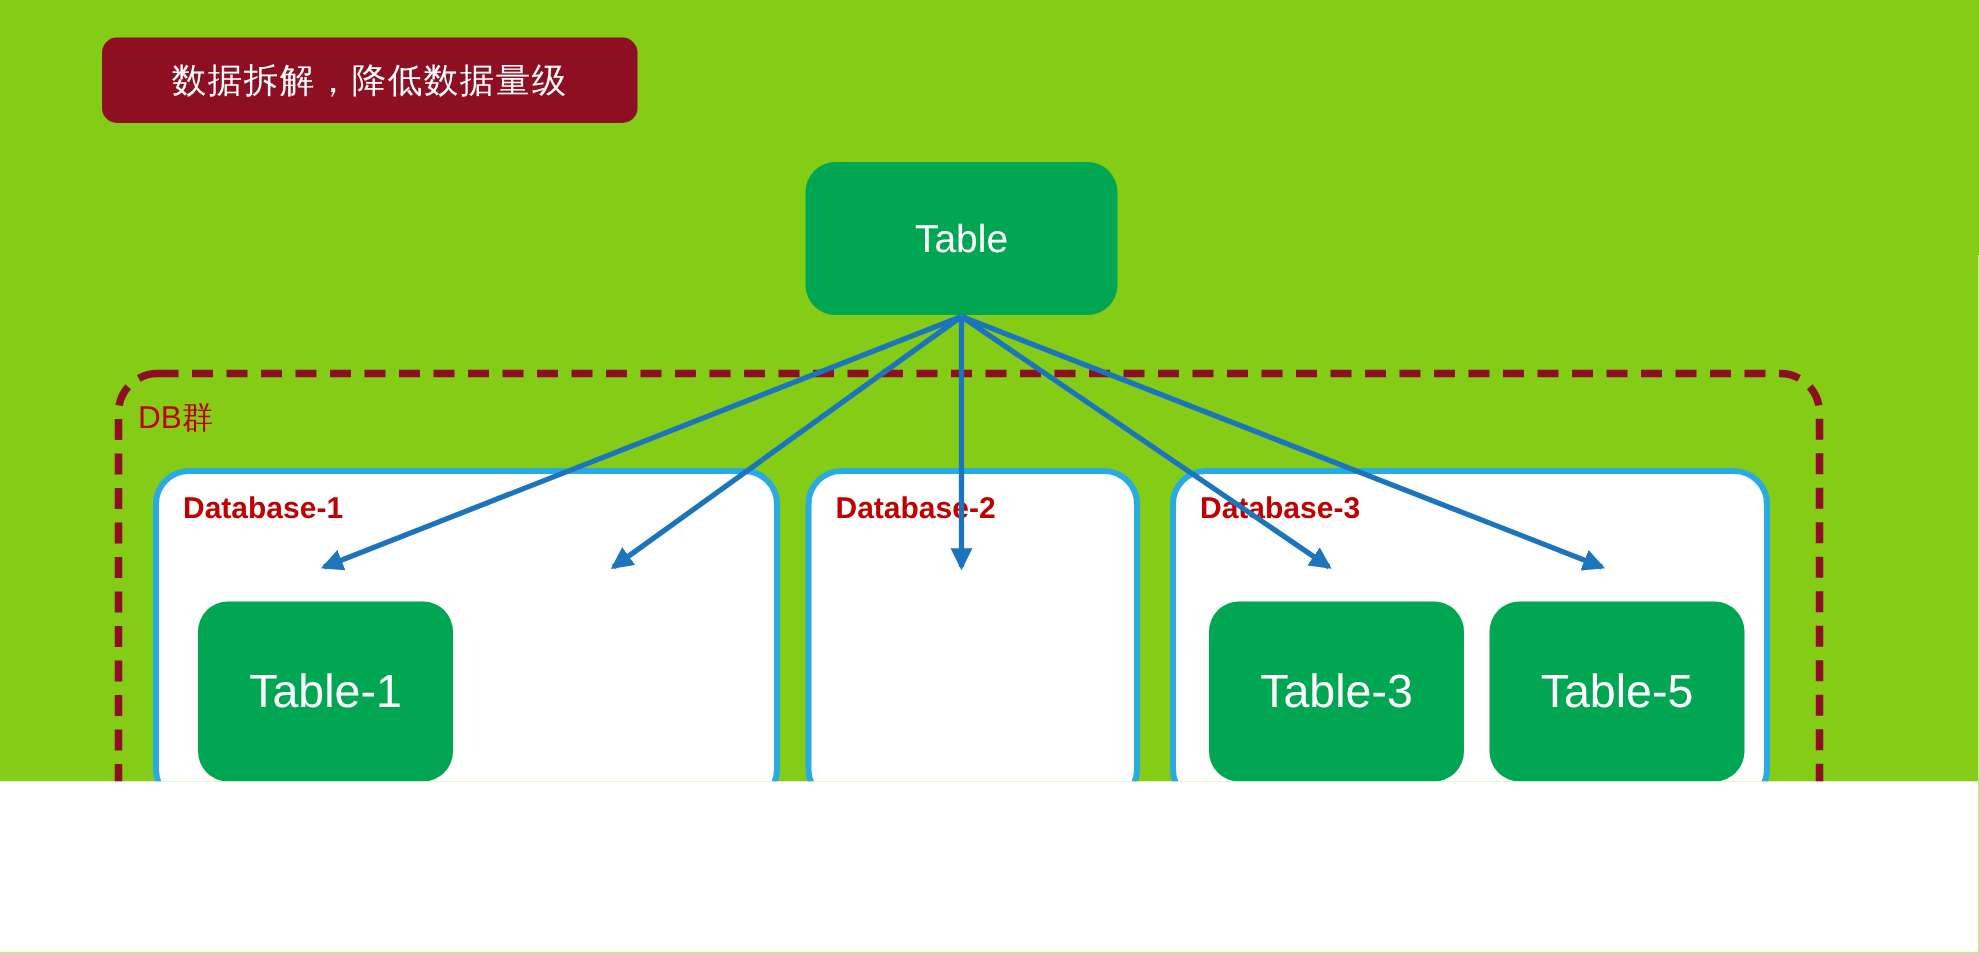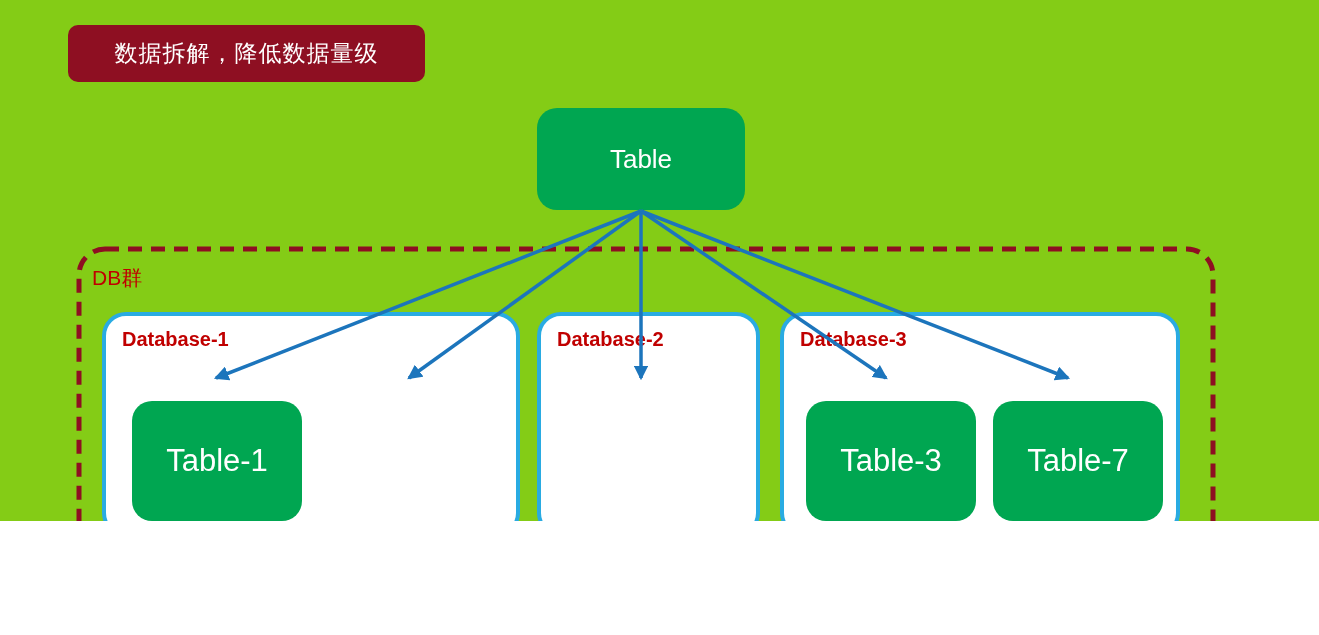--- a/index.html
+++ b/index.html
@@ -126,21 +126,21 @@
   <div class="database db2">
     <div class="db-label">Database-2</div>
   </div>
 
   <div class="database db3">
     <div class="db-label">Database-3</div>
     <div class="green-box table-node t4">
       <span>Table-3</span>
     </div>
     <div class="green-box table-node t5">
-      <span>Table-7</span>
+      <span>Table-5</span>
     </div>
   </div>
 
   <svg class="arrows" viewBox="0 0 1319 635">
     <defs>
       <marker id="ah" viewBox="0 0 10 10" refX="8.5" refY="5" markerWidth="4.2" markerHeight="4.2" orient="auto-start-reverse">
         <path d="M0,0 L10,5 L0,10 z" fill="#1C75BC"></path>
       </marker>
     </defs>
     <g stroke="#1C75BC" stroke-width="3.5" fill="none">

